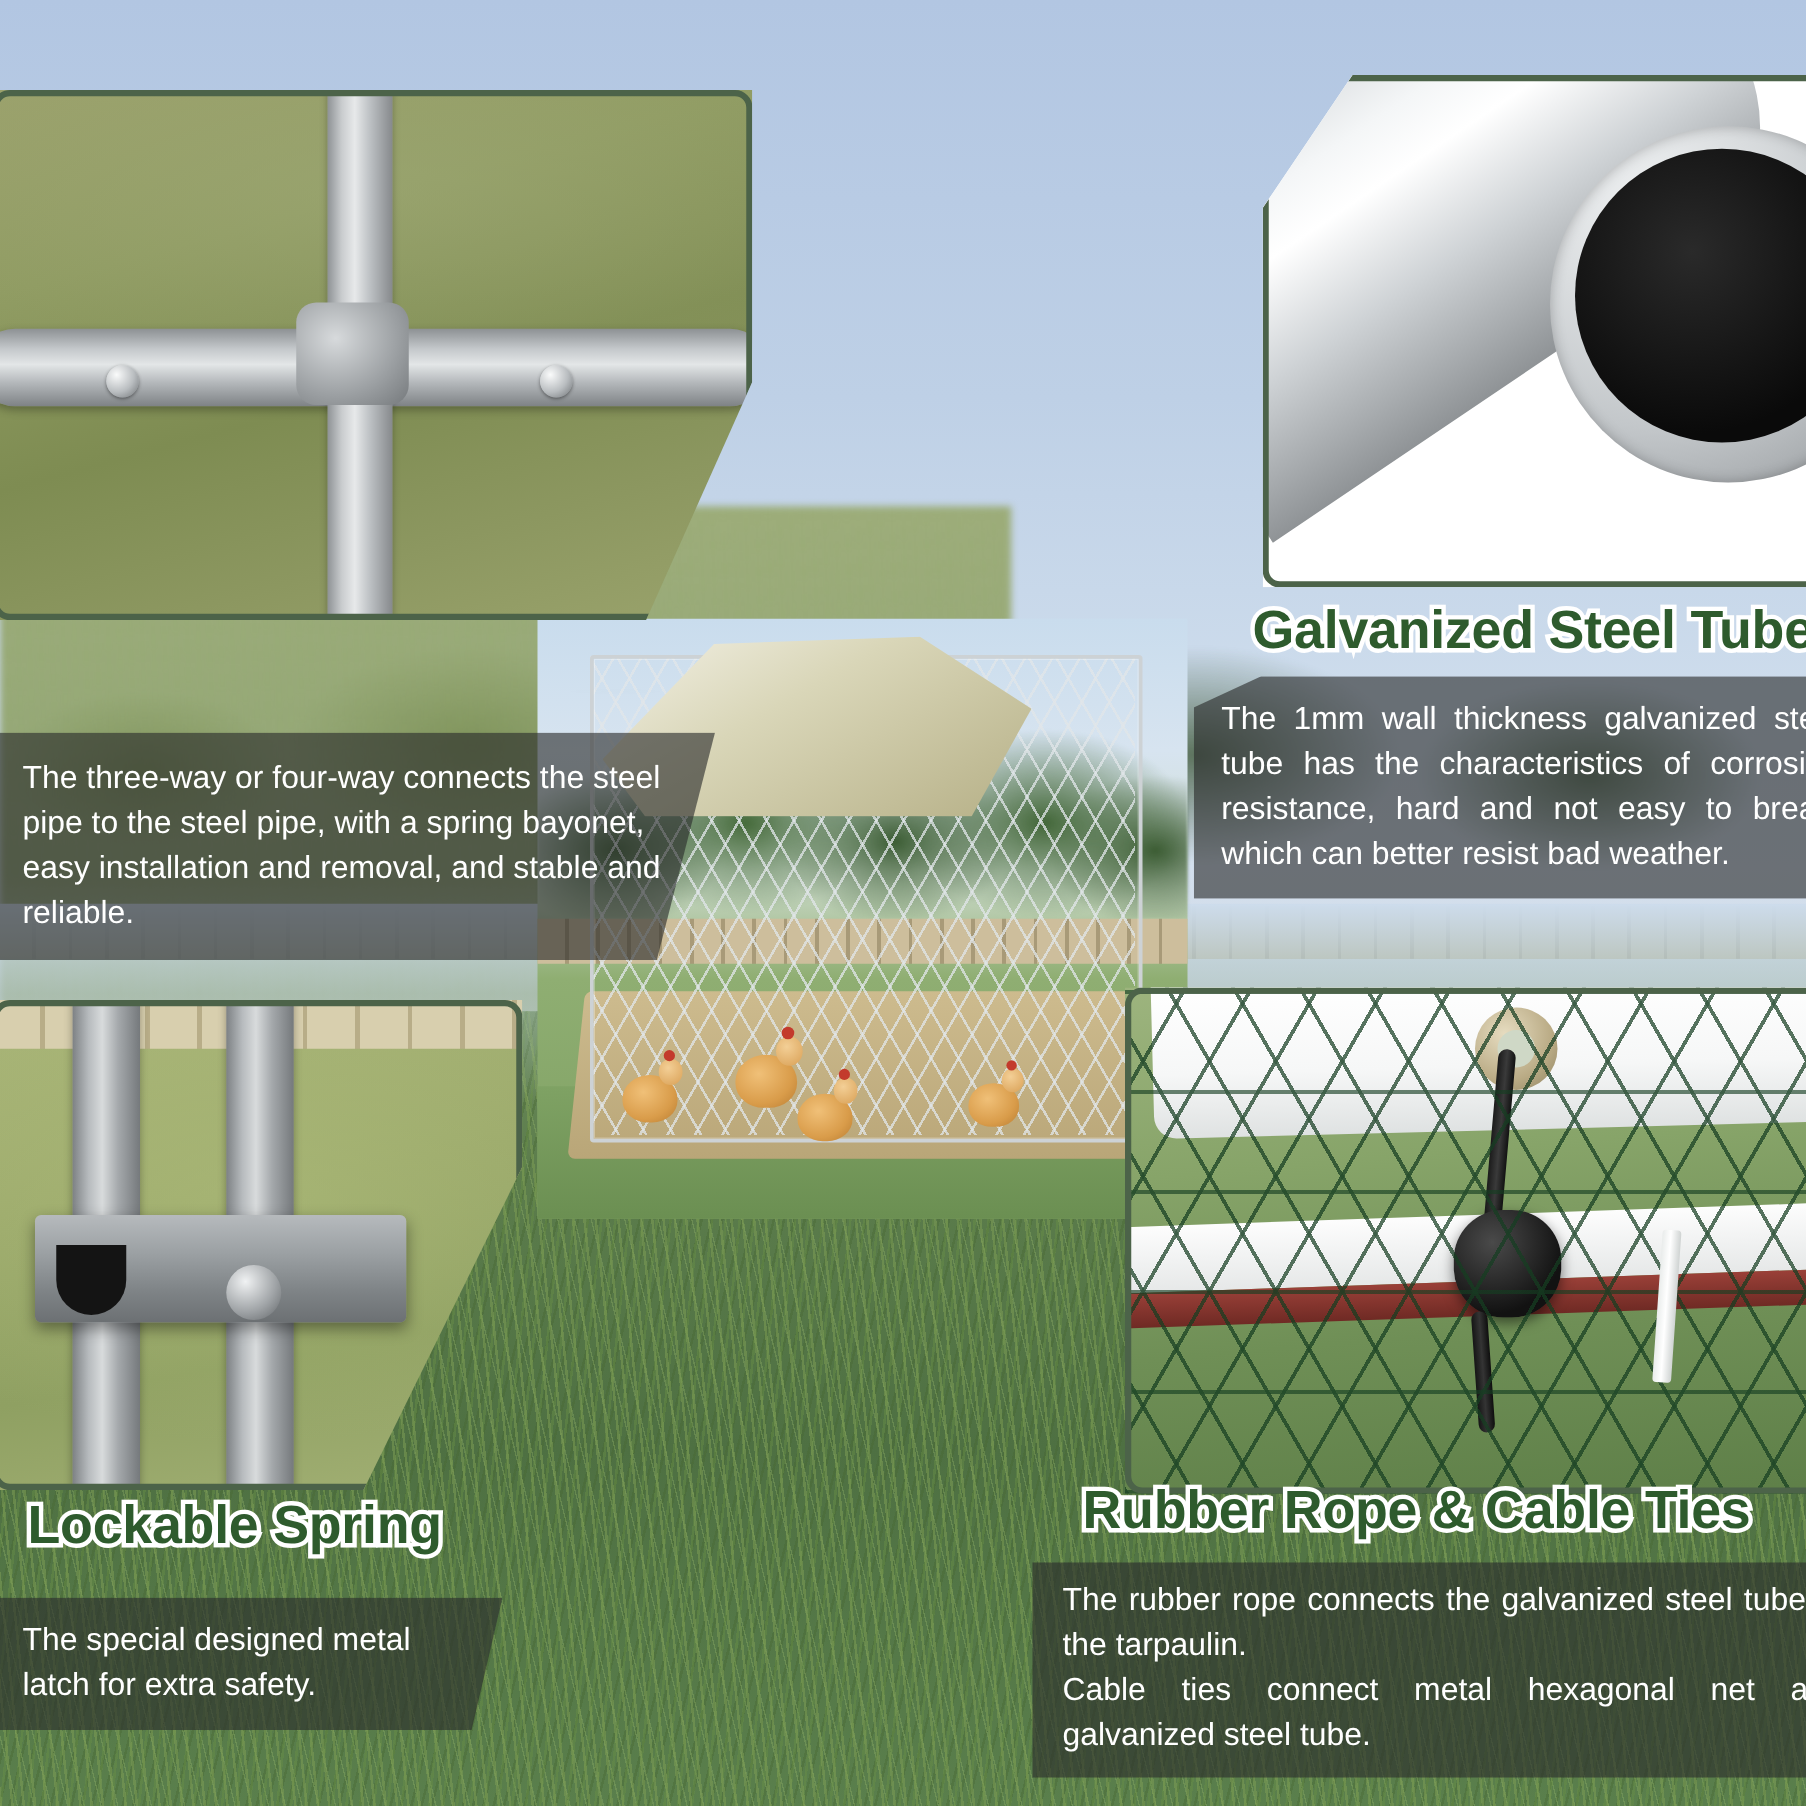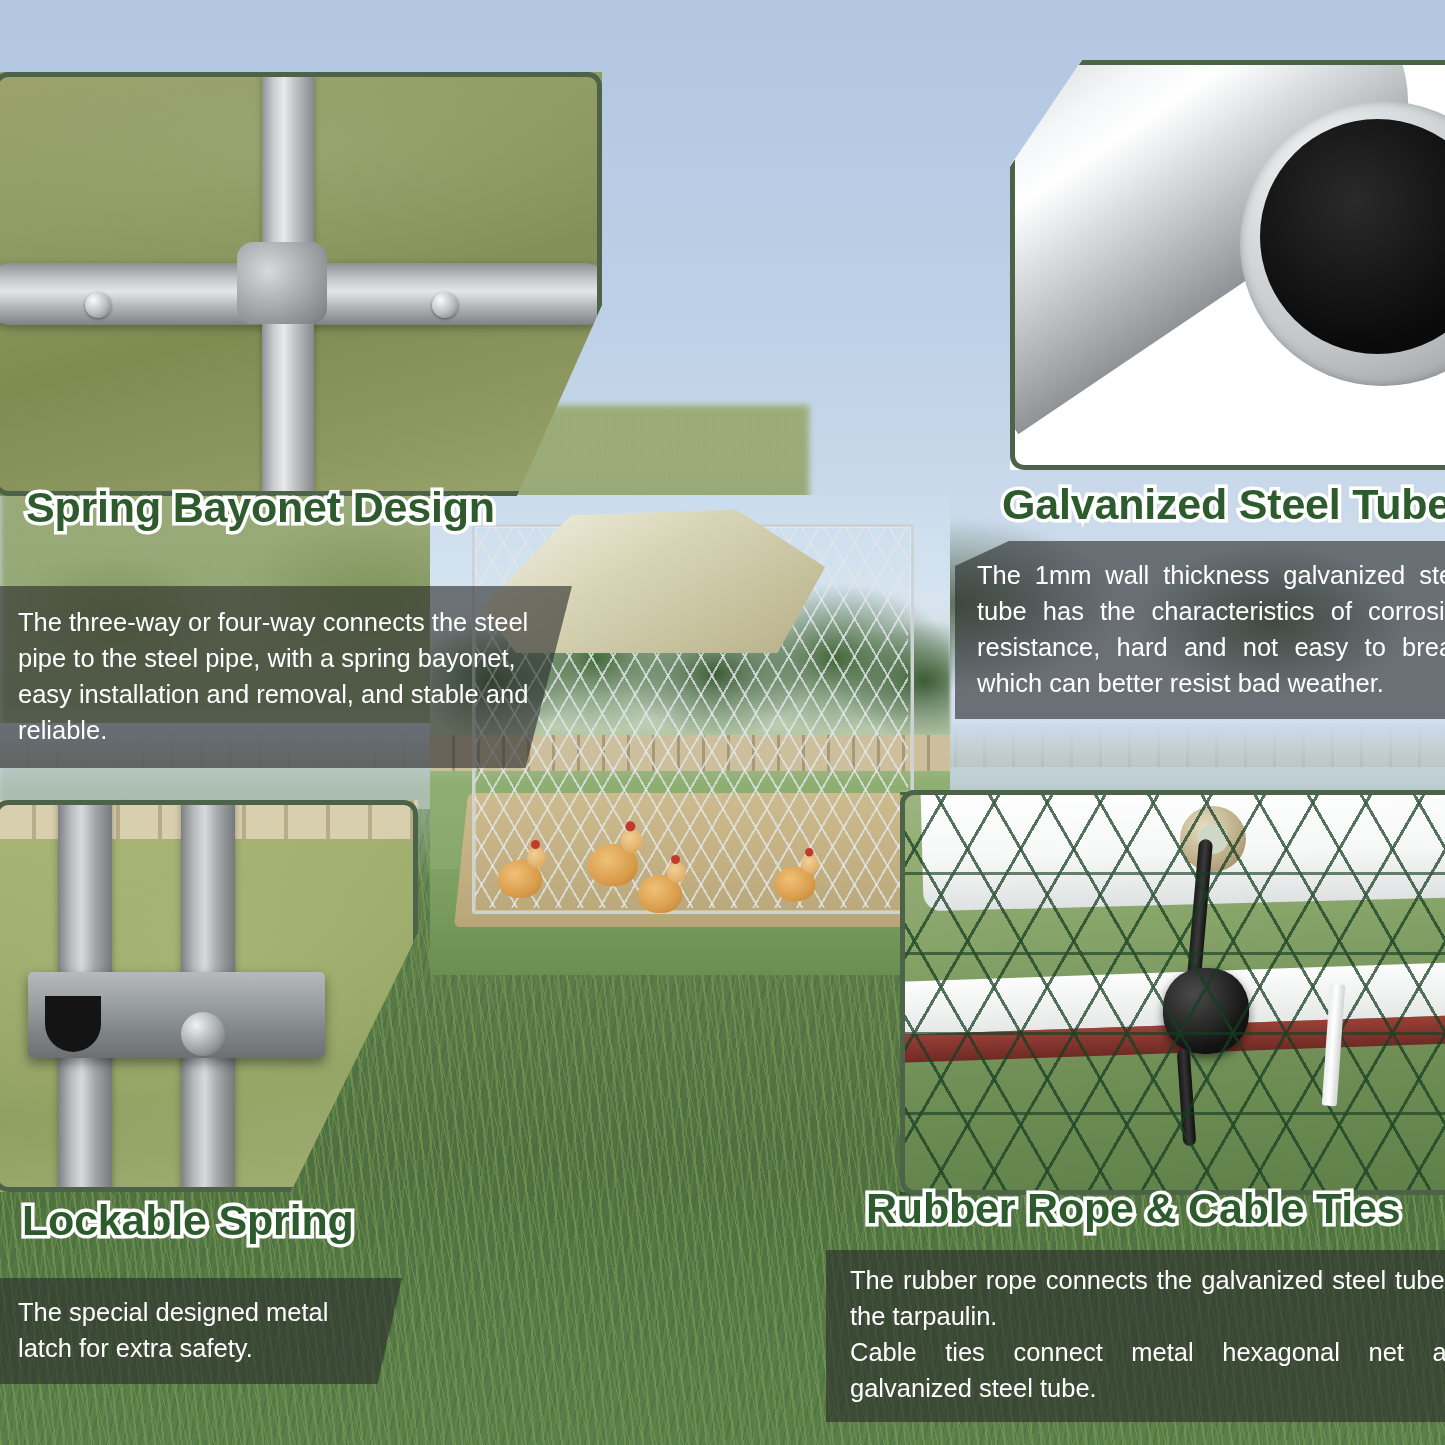--- a/index.html
+++ b/index.html
@@ -270,21 +270,20 @@
       <div class="grommet"></div>
       <div class="cord"></div>
       <div class="toggle"></div>
       <div class="tail"></div>
       <div class="hexnet"></div>
       <div class="tie"></div>
     </div>
     <div class="edge"></div>
   </div>
 
-  <div class="title" id="t-tl">Spring Bayonet Design</div>
   <div class="title" id="t-tr">Galvanized Steel Tube</div>
   <div class="title" id="t-bl">Lockable Spring</div>
   <div class="title" id="t-br">Rubber Rope &amp; Cable Ties</div>
 
   <div class="desc" id="d-tl">The three-way or four-way connects the steel pipe to the steel pipe, with a spring bayonet, easy installation and removal, and stable and reliable.</div>
   <div class="desc" id="d-tr">The 1mm wall thickness galvanized steel tube has the characteristics of corrosion resistance, hard and not easy to break, which can better resist bad weather.</div>
   <div class="desc" id="d-bl">The special designed metal latch for extra safety.</div>
   <div class="desc" id="d-br">
     <span class="ln j">The rubber rope connects the galvanized steel tube to the tarpaulin.</span>
     <span class="ln j">Cable ties connect metal hexagonal net and galvanized steel tube.</span>

